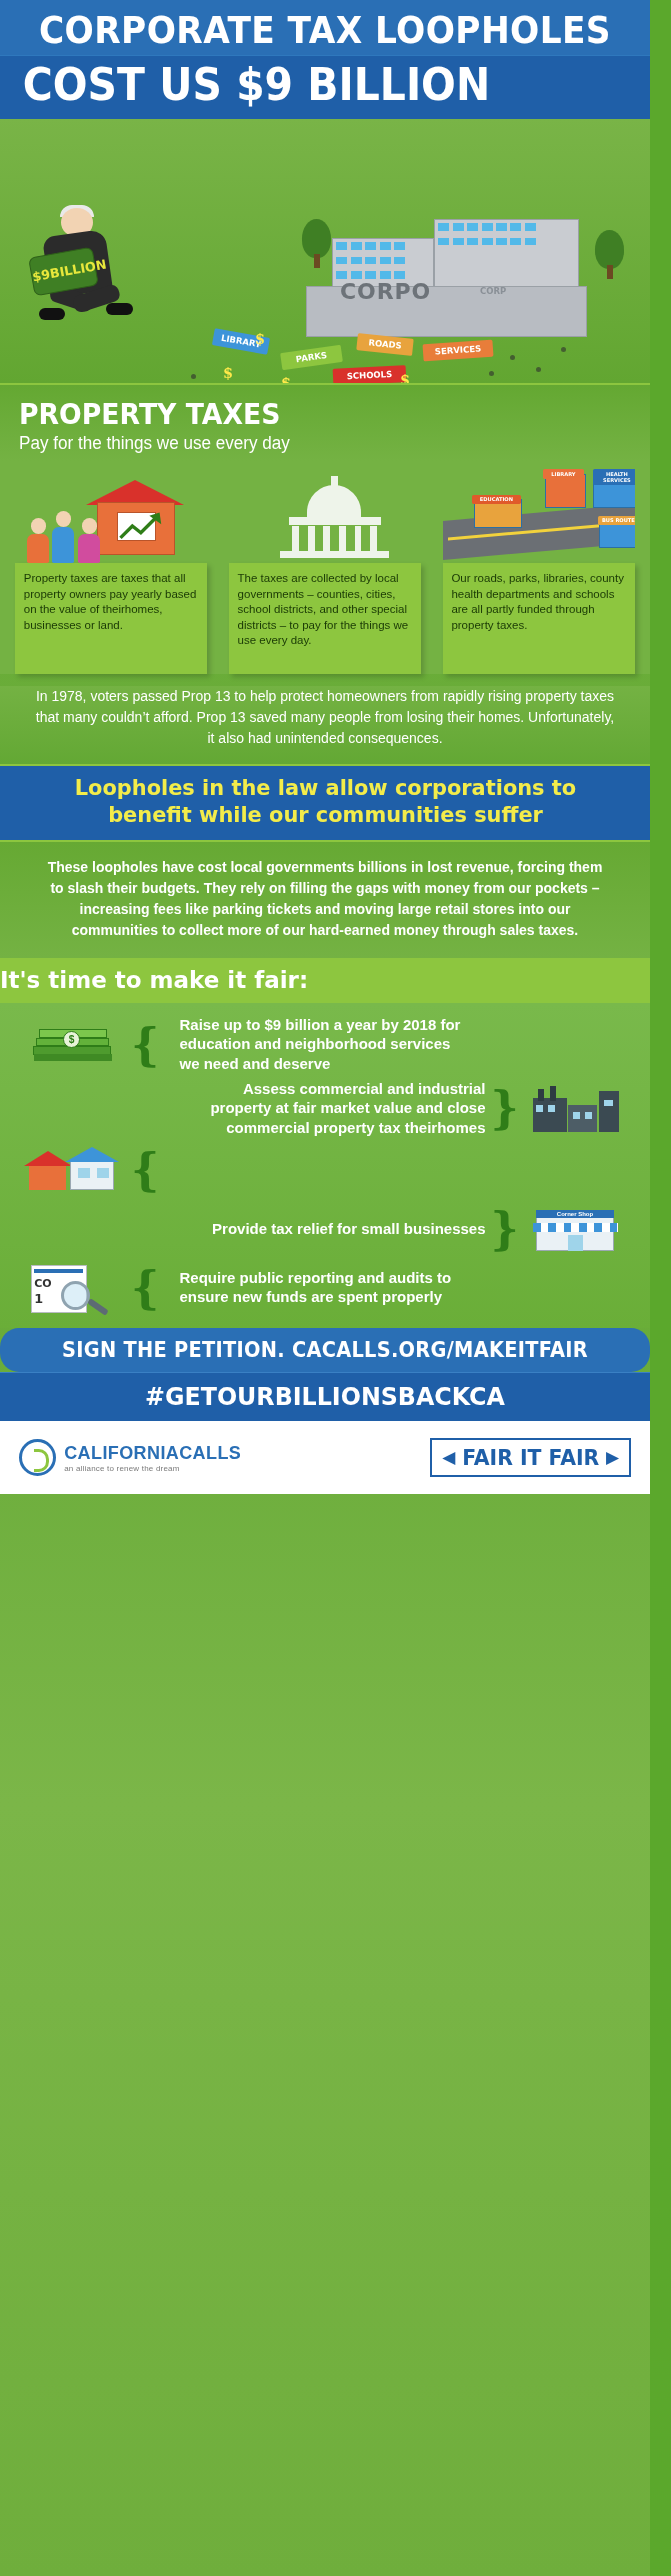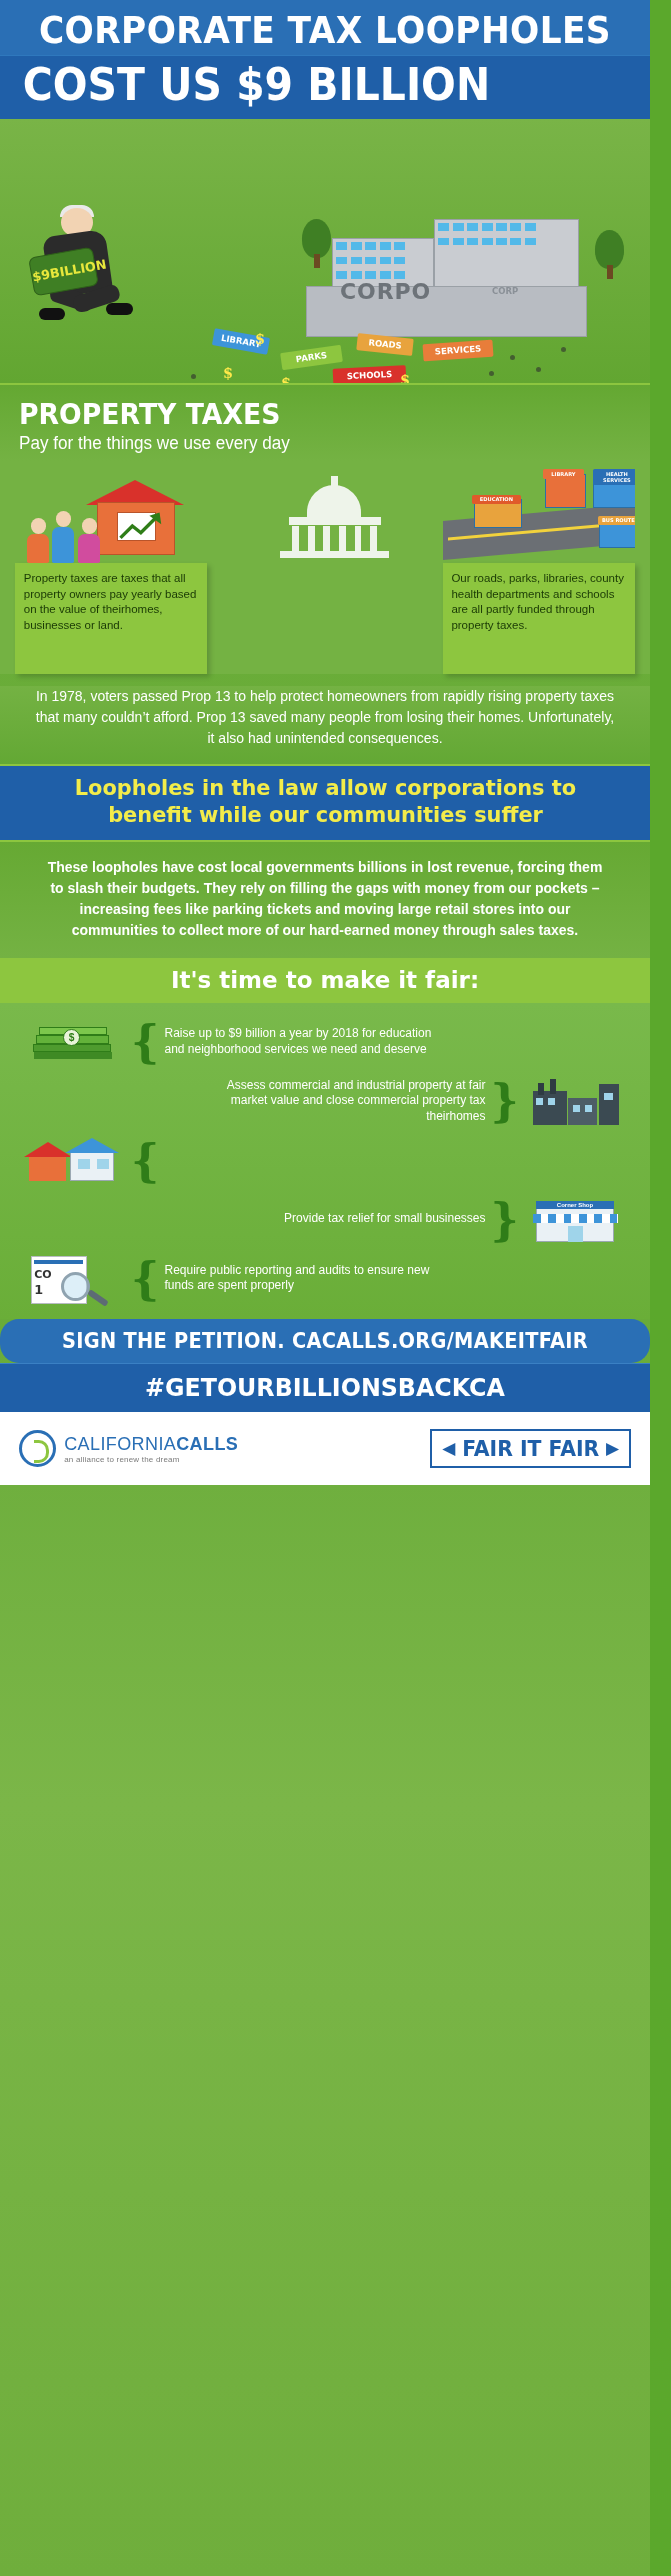--- a/index.html
+++ b/index.html
@@ -192,43 +192,44 @@
 
   .loop-paragraph {
     margin: 0; padding: 15.3px 41px 17px 41px;
     text-align: center; font-size: 14px; line-height: 1.5;
     font-weight: bold; color: #ffffff;
     background: linear-gradient(180deg,#66a933 0%, #74b243 100%);
   }
 
   
   .fair-head {
-    background: #8dc63f; text-align: center; padding: 8.5px 0 10.2px 0;
+    background: #8dc63f; padding: 8.5px 0 10.2px 0;
   }
   .fair-head .t {
     font-family: "DejaVu Sans", sans-serif;
     font-size: 23px; font-weight: bold; color: #ffffff;
   }
   .fair-body {
     background: linear-gradient(180deg,#79b94b 0%, #6aae38 100%);
     padding: 12px 0 8.5px 0;
   }
   .fair-row {
     display: flex; align-items: center; margin-bottom: 5.1px; padding: 0 24px;
     min-height: 54px;
   }
   .fair-row.rev { flex-direction: row-reverse; }
   .fair-art { width: 102px; height: 54px; position: relative; flex: 0 0 102px; }
   .brace {
     font-size: 44px; color: #2f7d18; font-family: "DejaVu Serif", serif;
     line-height: 0.8; padding: 0 5.1px; font-weight: bold;
   }
   .fair-text {
-    font-size: 12px; line-height: 1.3; font-weight: normal; color: #ffffff;
+    font-size: 15px; line-height: 1.3; font-weight: bold; color: #ffffff;
     max-width: 281px;
+    margin-left: 15px;
   }
   .fair-spacer { flex: 1; }
 
   
   .petition {
     background: #2a6fb5; text-align: center; padding: 10.2px 0 10.2px 0; border-radius: 19px;
   }
   .petition .t {
     font-family: "DejaVu Sans", sans-serif;
     font-size: 20.4px; font-weight: bold; color: #ffffff; letter-spacing: 0.3px;
@@ -243,21 +244,21 @@
     font-size: 25px; font-weight: bold; color: #ffffff;
     transform: scaleX(0.95);
   }
   .footer {
     background: #ffffff; display: flex; align-items: center; justify-content: space-between;
     padding: 12px 18.7px; height: 73px;
   }
   .logo-wrap { display: flex; align-items: center; gap: 8.5px; }
   .logo-mark { width: 37px; height: 37px; border-radius: 50%; border: 3.4px solid #2a6fb5; position: relative; }
   .logo-mark:after { content:""; position:absolute; left: 12px; top: 6.8px; width: 12px; height: 17px; border: 3.4px solid #8dc63f; border-left: none; border-radius: 0 10.2px 10.2px 0; }
-  .logo-text-1 { font-size: 18px; color: #2a6fb5; font-weight: normal; letter-spacing: 0.4px; font-family:"Liberation Sans", sans-serif; }
+  .logo-text-1 { font-size: 18px; color: #2a6fb5; font-weight: bold; letter-spacing: 0.4px; font-family:"Liberation Sans", sans-serif; }
   .logo-text-1 b { color: #2a6fb5; }
   .logo-text-2 { font-size: 8px; color: #7a7a7a; letter-spacing: 0.2px; }
   .mif {
     display: flex; align-items: center; gap: 6.8px;
     border: 2.6px solid #1f5fa8; padding: 5.1px 10.2px;
   }
   .mif .t { font-family: "DejaVu Sans", sans-serif; font-weight: bold; font-size: 20.4px; color: #1f5fa8; }
   .mif .arrow { color: #1f5fa8; font-size: 17px; }
 </style>
 </head>
@@ -324,21 +325,21 @@
           <div class="win"></div>
           <div class="win"></div>
           <div class="win"></div>
           <div class="win"></div>
           <div class="win"></div>
           <div class="win"></div>
         </div>
     </div>
     <div class="building" style="left:306px; top:167px; width:281px; height:51px; background:#b8bcc2;"></div>
     <div class="corpo-label" style="left:340px; top:160px;">CORPO</div>
-    <div class="corp-small" style="left:492px; top:167px;">CORP</div>
+    <div class="corp-small" style="left:480px; top:167px;">CORP</div>
 
     <div class="man">
       <div class="hair"></div>
       <div class="head"></div>
       <div class="body"></div>
       <div class="leg1"></div>
       <div class="leg2"></div>
       <div class="shoe1"></div>
       <div class="shoe2"></div>
       <div class="money-bag">$9BILLION</div>
@@ -403,20 +404,21 @@
         <div class="cap-cols">
           <div class="cap-col"></div>
             <div class="cap-col"></div>
             <div class="cap-col"></div>
           <div class="cap-col"></div>
             <div class="cap-col"></div>
             <div class="cap-col"></div>
         </div>
         <div class="cap-floor"></div>
       </div>
+      <div class="card-text">The taxes are collected by local governments – counties, cities, school districts, and other special districts – to pay for the things we use every day.</div>
     </div>
 
     <div class="card">
       <div class="card-art">
         <div class="road"></div>
         <div class="road-line"></div>
         <div class="bldg" style="left:102px; top:6.8px; width:41px; height:34px; background:#e8703a;"></div>
         <div class="bldg" style="left:150px; top:3.4px; width:48px; height:37px; background:#3d94d9;"></div>
         <div class="bldg" style="left:31px; top:31px; width:48px; height:29px; background:#e8a33d;"></div>
         <div class="bldg" style="left:156px; top:51px; width:41px; height:29px; background:#3d94d9;"></div>

